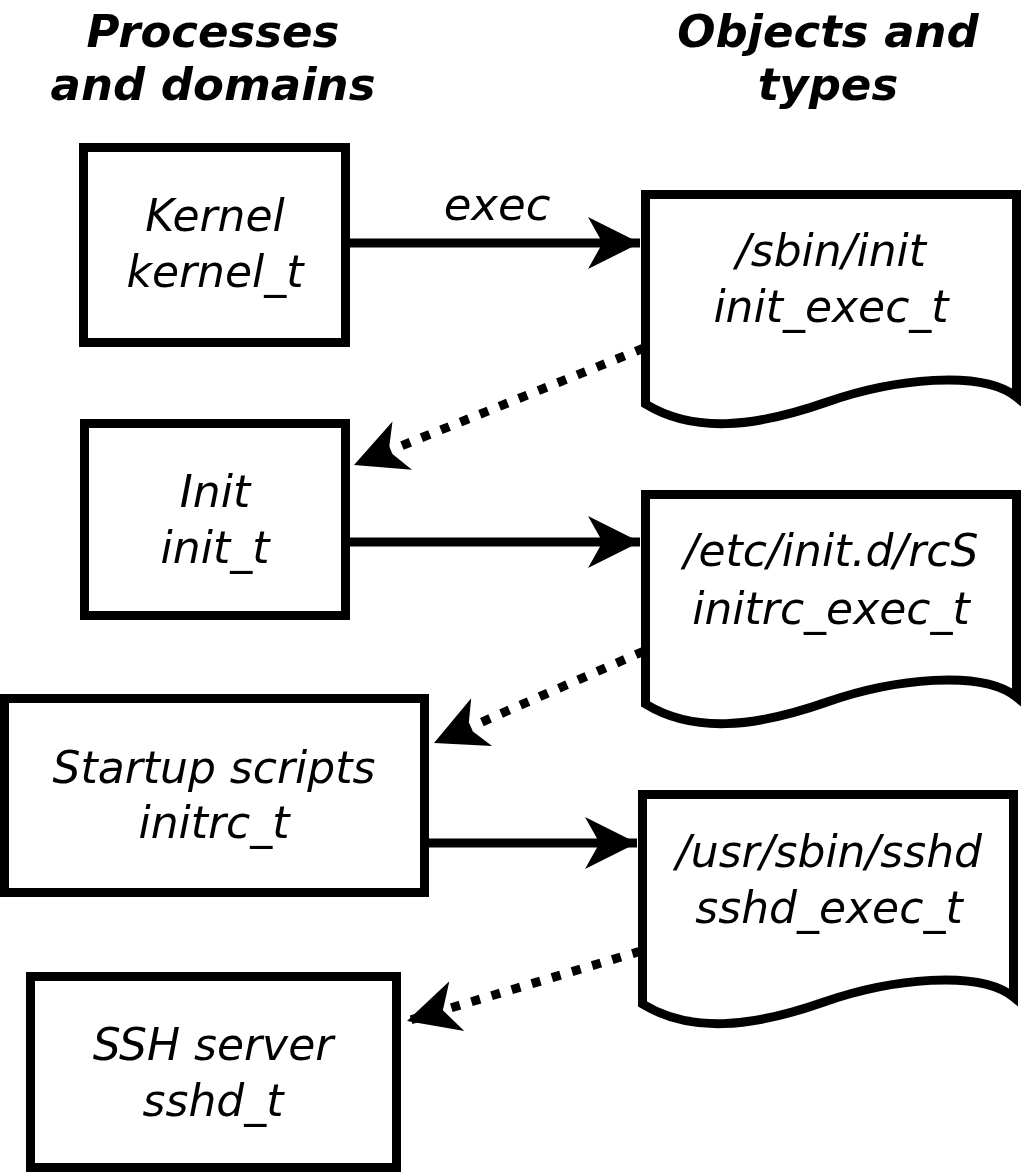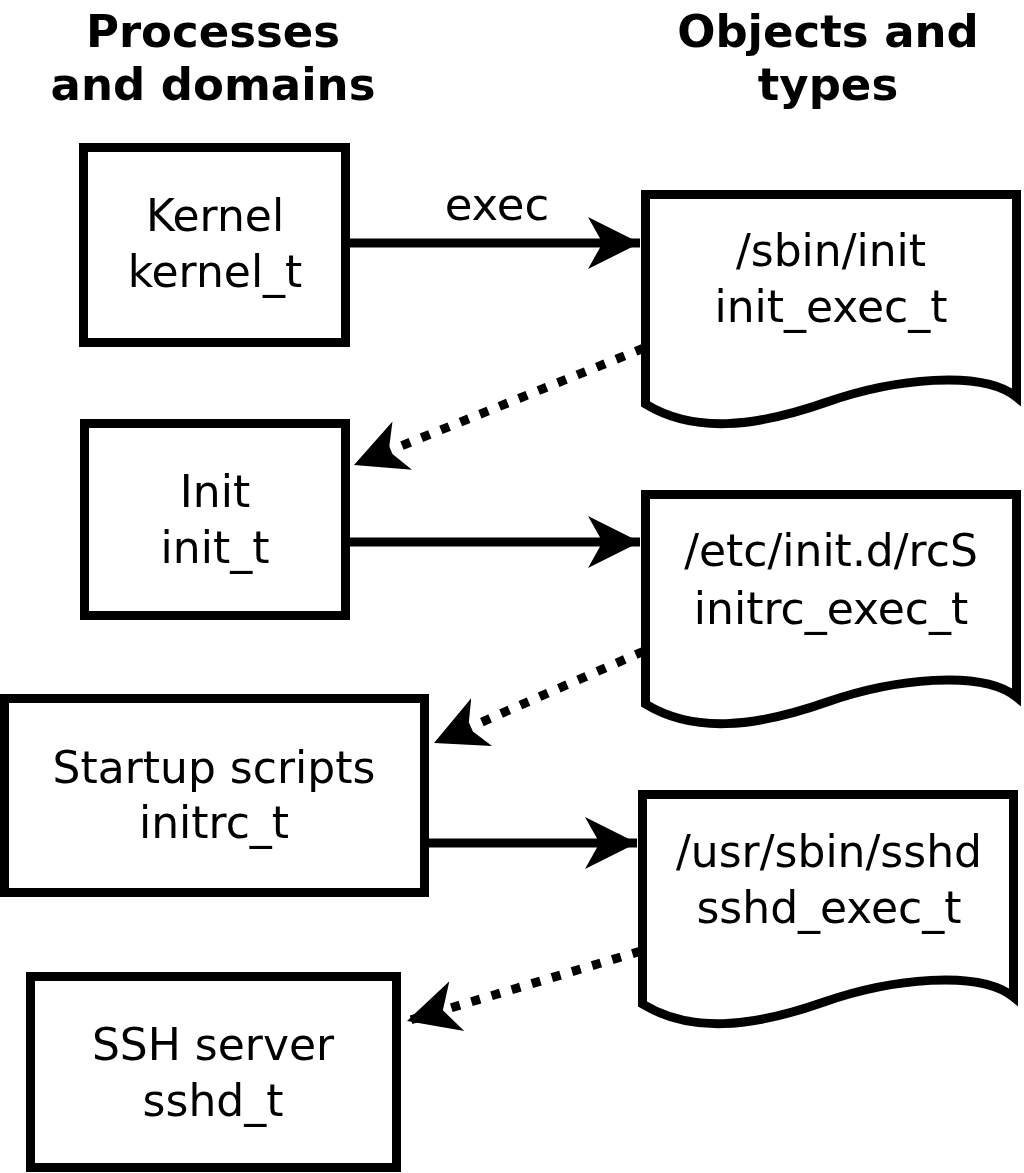--- a/index.html
+++ b/index.html
@@ -6,20 +6,21 @@
     margin: 0;
     padding: 0;
     background: #ffffff;
   }
   .canvas {
     position: relative;
     width: 1024px;
     height: 1173px;
     background: #ffffff;
     overflow: hidden;
+    font-style: italic;
   }
   svg { display: block; }
   text {
     font-family: "DejaVu Sans", "Liberation Sans", sans-serif;
     font-size: 44px;
     fill: #000000;
   }
   .hdr {
     font-weight: 700;
     font-size: 45px;

